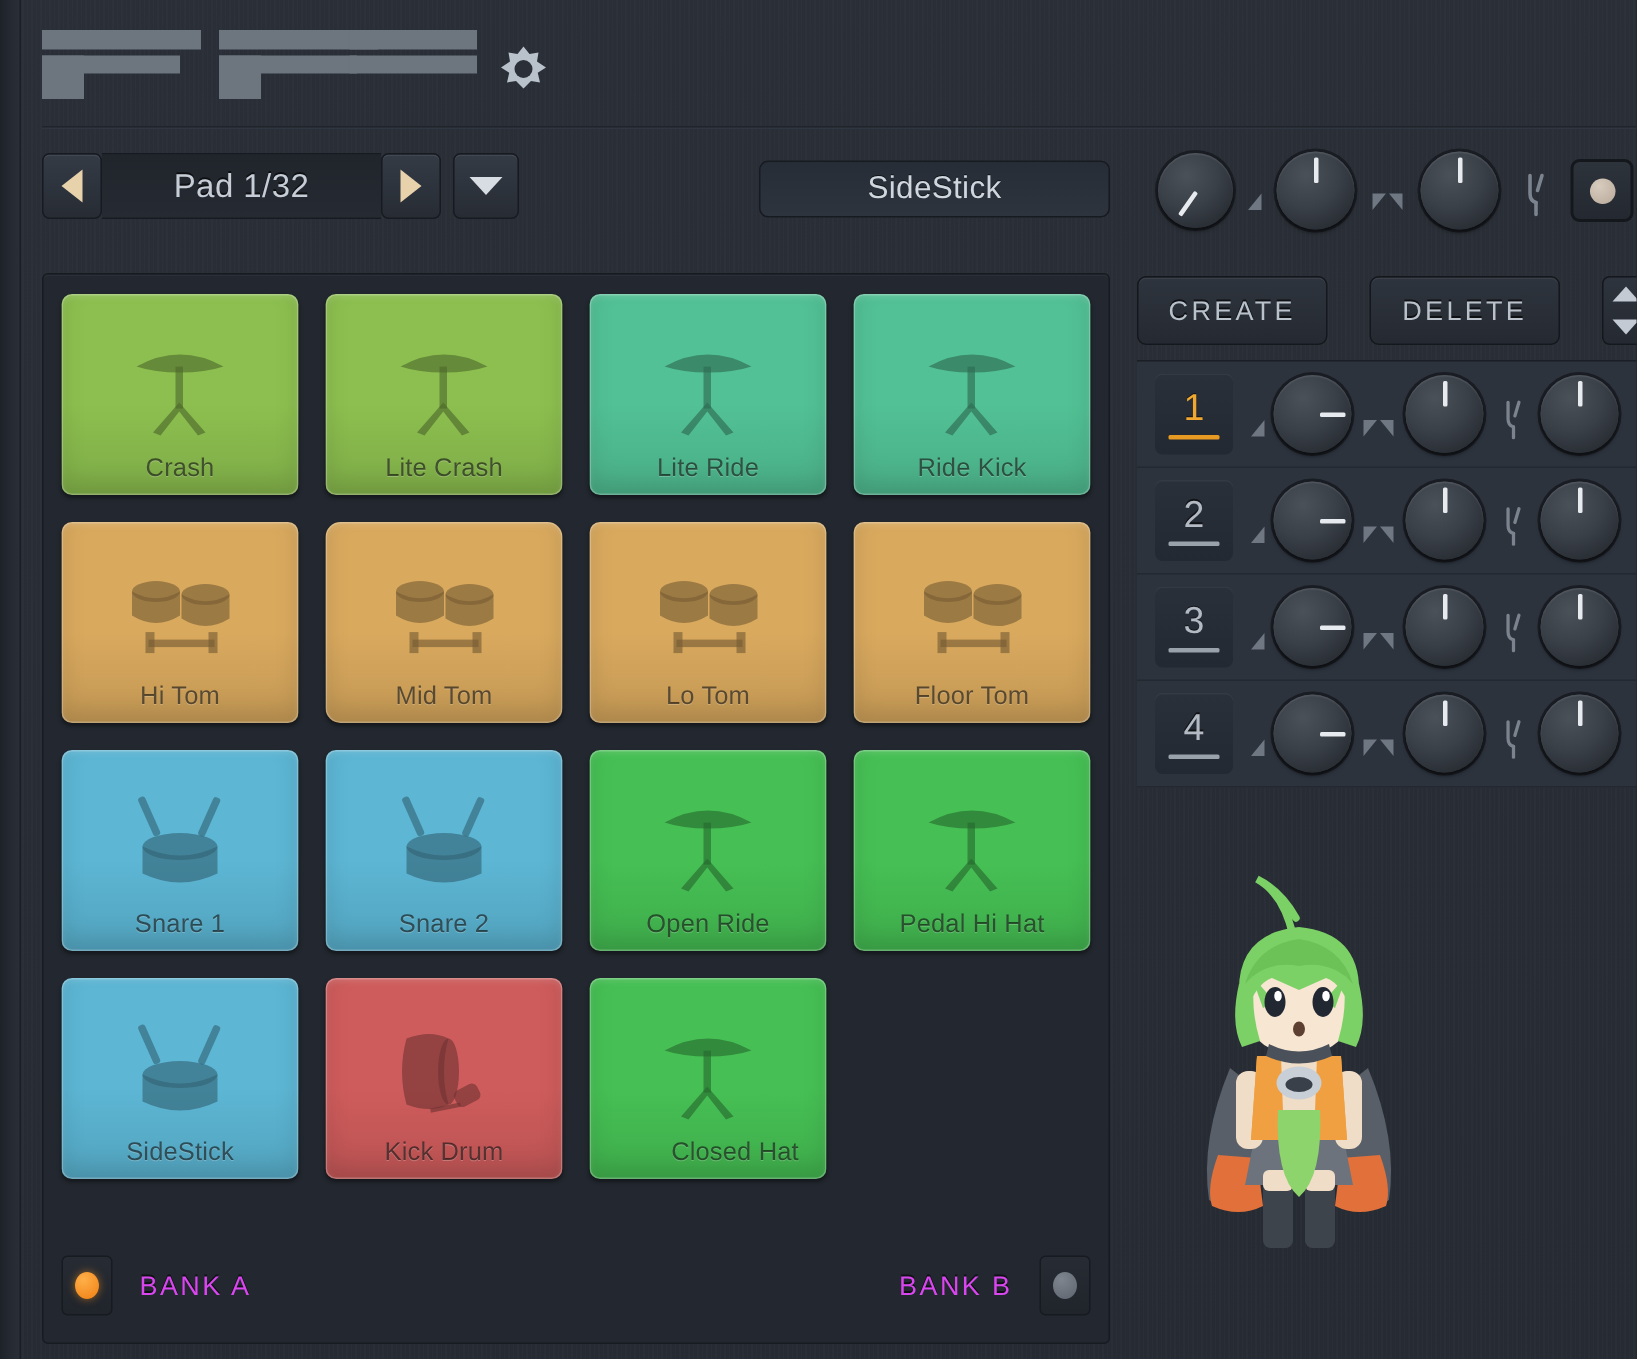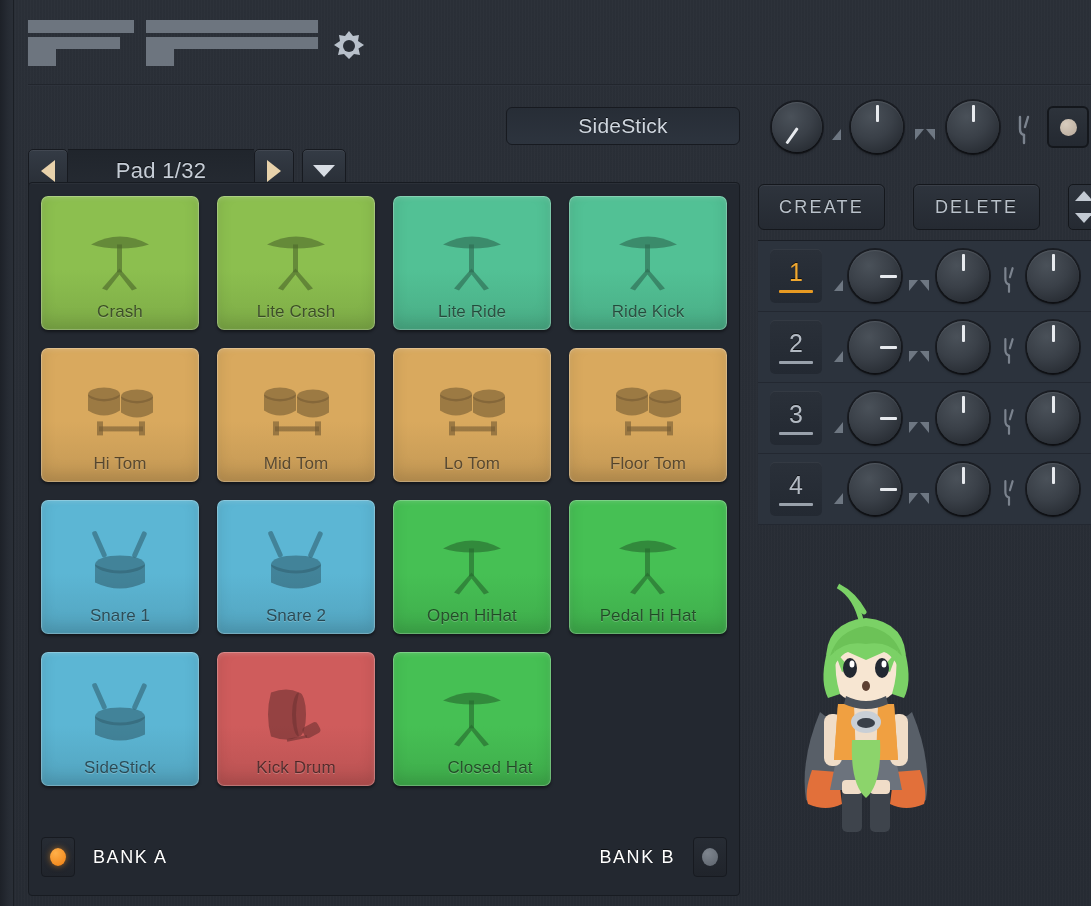--- a/index.html
+++ b/index.html
@@ -66,21 +66,20 @@
     left: 14px; top: 88px;
     right: 0; height: 78px;
   }
 
   .nav-group {
     position: absolute;
     left: 14px; top: 14px;
     height: 44px;
     display: flex;
     align-items: center;
-    margin-top: 47px;
   }
 
   .nav-btn {
     width: 40px; height: 44px;
     background: linear-gradient(180deg,#343b45 0%, #272c34 100%);
     border: 1px solid #171a20;
     border-radius: 5px;
     display: flex; align-items: center; justify-content: center;
     cursor: pointer;
     box-shadow: inset 0 1px 0 rgba(255,255,255,0.07);
@@ -236,21 +235,21 @@
     border-radius: 4px;
     display: flex; align-items: center; justify-content: center;
     cursor: pointer;
   }
   .led {
     width: 16px; height: 18px; border-radius: 50%;
   }
   .led.on  { background: radial-gradient(circle at 35% 28%, #ffb049, #ef7f12); box-shadow: 0 0 6px rgba(255,150,30,0.55); }
   .led.off { background: radial-gradient(circle at 35% 28%, #7e858e, #5d646d); }
   .bank-label {
-    color: #ffffff;
+    color: #d946ef;
     font-size: 18px;
     letter-spacing: 1.6px;
     text-shadow: 0 -1px 0 rgba(0,0,0,0.6);
     text-align: right;
   }
 
   
   .right-panel {
     position: absolute;
     left: 752px; top: 176px;
@@ -469,21 +468,21 @@
       <ellipse cx="23" cy="20" rx="16" ry="7" fill="rgba(0,0,0,0.62)"></ellipse>
       <path d="M7 20 L7 36 Q23 46 39 36 L39 20 Q23 29 7 20 Z" fill="rgba(0,0,0,0.62)"></path>
       <ellipse cx="56" cy="22" rx="16" ry="7" fill="rgba(0,0,0,0.62)"></ellipse>
       <path d="M40 22 L40 38 Q56 48 72 38 L72 22 Q56 31 40 22 Z" fill="rgba(0,0,0,0.62)"></path>
       <rect x="18" y="52" width="44" height="5" fill="rgba(0,0,0,0.62)"></rect>
       <rect x="16" y="47" width="6" height="14" fill="rgba(0,0,0,0.62)"></rect>
       <rect x="58" y="47" width="6" height="14" fill="rgba(0,0,0,0.62)"></rect>
     </svg></span>
           <span class="pad-label">Hi Tom</span>
         </div>
-        <div class="pad" style="background: linear-gradient(rgb(217, 169, 94) 0%, rgb(217, 169, 94) 55%, rgba(0, 0, 0, 0.1) 100%), rgb(217, 169, 94);">
+        <div class="pad" style="background: linear-gradient(rgb(217, 169, 94) 0%, rgb(217, 169, 94) 55%, rgba(0, 0, 0, 0.1) 100%), rgb(217, 169, 94); border-radius: 10px;">
           <span class="pad-ico"><svg viewBox="0 0 78 70" width="78" height="70">
       <ellipse cx="23" cy="20" rx="16" ry="7" fill="rgba(0,0,0,0.62)"></ellipse>
       <path d="M7 20 L7 36 Q23 46 39 36 L39 20 Q23 29 7 20 Z" fill="rgba(0,0,0,0.62)"></path>
       <ellipse cx="56" cy="22" rx="16" ry="7" fill="rgba(0,0,0,0.62)"></ellipse>
       <path d="M40 22 L40 38 Q56 48 72 38 L72 22 Q56 31 40 22 Z" fill="rgba(0,0,0,0.62)"></path>
       <rect x="18" y="52" width="44" height="5" fill="rgba(0,0,0,0.62)"></rect>
       <rect x="16" y="47" width="6" height="14" fill="rgba(0,0,0,0.62)"></rect>
       <rect x="58" y="47" width="6" height="14" fill="rgba(0,0,0,0.62)"></rect>
     </svg></span>
           <span class="pad-label">Mid Tom</span>
@@ -529,21 +528,21 @@
       <path d="M14 38 L14 56 Q39 68 64 56 L64 38 Q39 50 14 38 Z" fill="rgba(0,0,0,0.62)"></path>
     </svg></span>
           <span class="pad-label">Snare 2</span>
         </div>
         <div class="pad" style="background: linear-gradient(rgb(70, 192, 84) 0%, rgb(70, 192, 84) 55%, rgba(0, 0, 0, 0.1) 100%), rgb(70, 192, 84);">
           <span class="pad-ico"><svg viewBox="0 0 78 70" width="78" height="70">
       <path d="M10 22 Q39 6 68 22 Q56 26 39 26 Q22 26 10 22 Z" fill="rgba(0,0,0,0.62)"></path>
       <rect x="36" y="22" width="5" height="28" fill="rgba(0,0,0,0.62)"></rect>
       <path d="M38.5 46 L21 66 L26 68 L38.5 52 L51 68 L56 66 Z" fill="rgba(0,0,0,0.62)"></path>
     </svg></span>
-          <span class="pad-label">Open HiHat</span>
+          <span class="pad-label">Open Ride</span>
         </div>
         <div class="pad" style="background: linear-gradient(rgb(70, 192, 84) 0%, rgb(70, 192, 84) 55%, rgba(0, 0, 0, 0.1) 100%), rgb(70, 192, 84);">
           <span class="pad-ico"><svg viewBox="0 0 78 70" width="78" height="70">
       <path d="M10 22 Q39 6 68 22 Q56 26 39 26 Q22 26 10 22 Z" fill="rgba(0,0,0,0.62)"></path>
       <rect x="36" y="22" width="5" height="28" fill="rgba(0,0,0,0.62)"></rect>
       <path d="M38.5 46 L21 66 L26 68 L38.5 52 L51 68 L56 66 Z" fill="rgba(0,0,0,0.62)"></path>
     </svg></span>
           <span class="pad-label">Pedal Hi Hat</span>
         </div>
         <div class="pad" style="background: linear-gradient(rgb(92, 182, 212) 0%, rgb(92, 182, 212) 55%, rgba(0, 0, 0, 0.1) 100%), rgb(92, 182, 212);">

